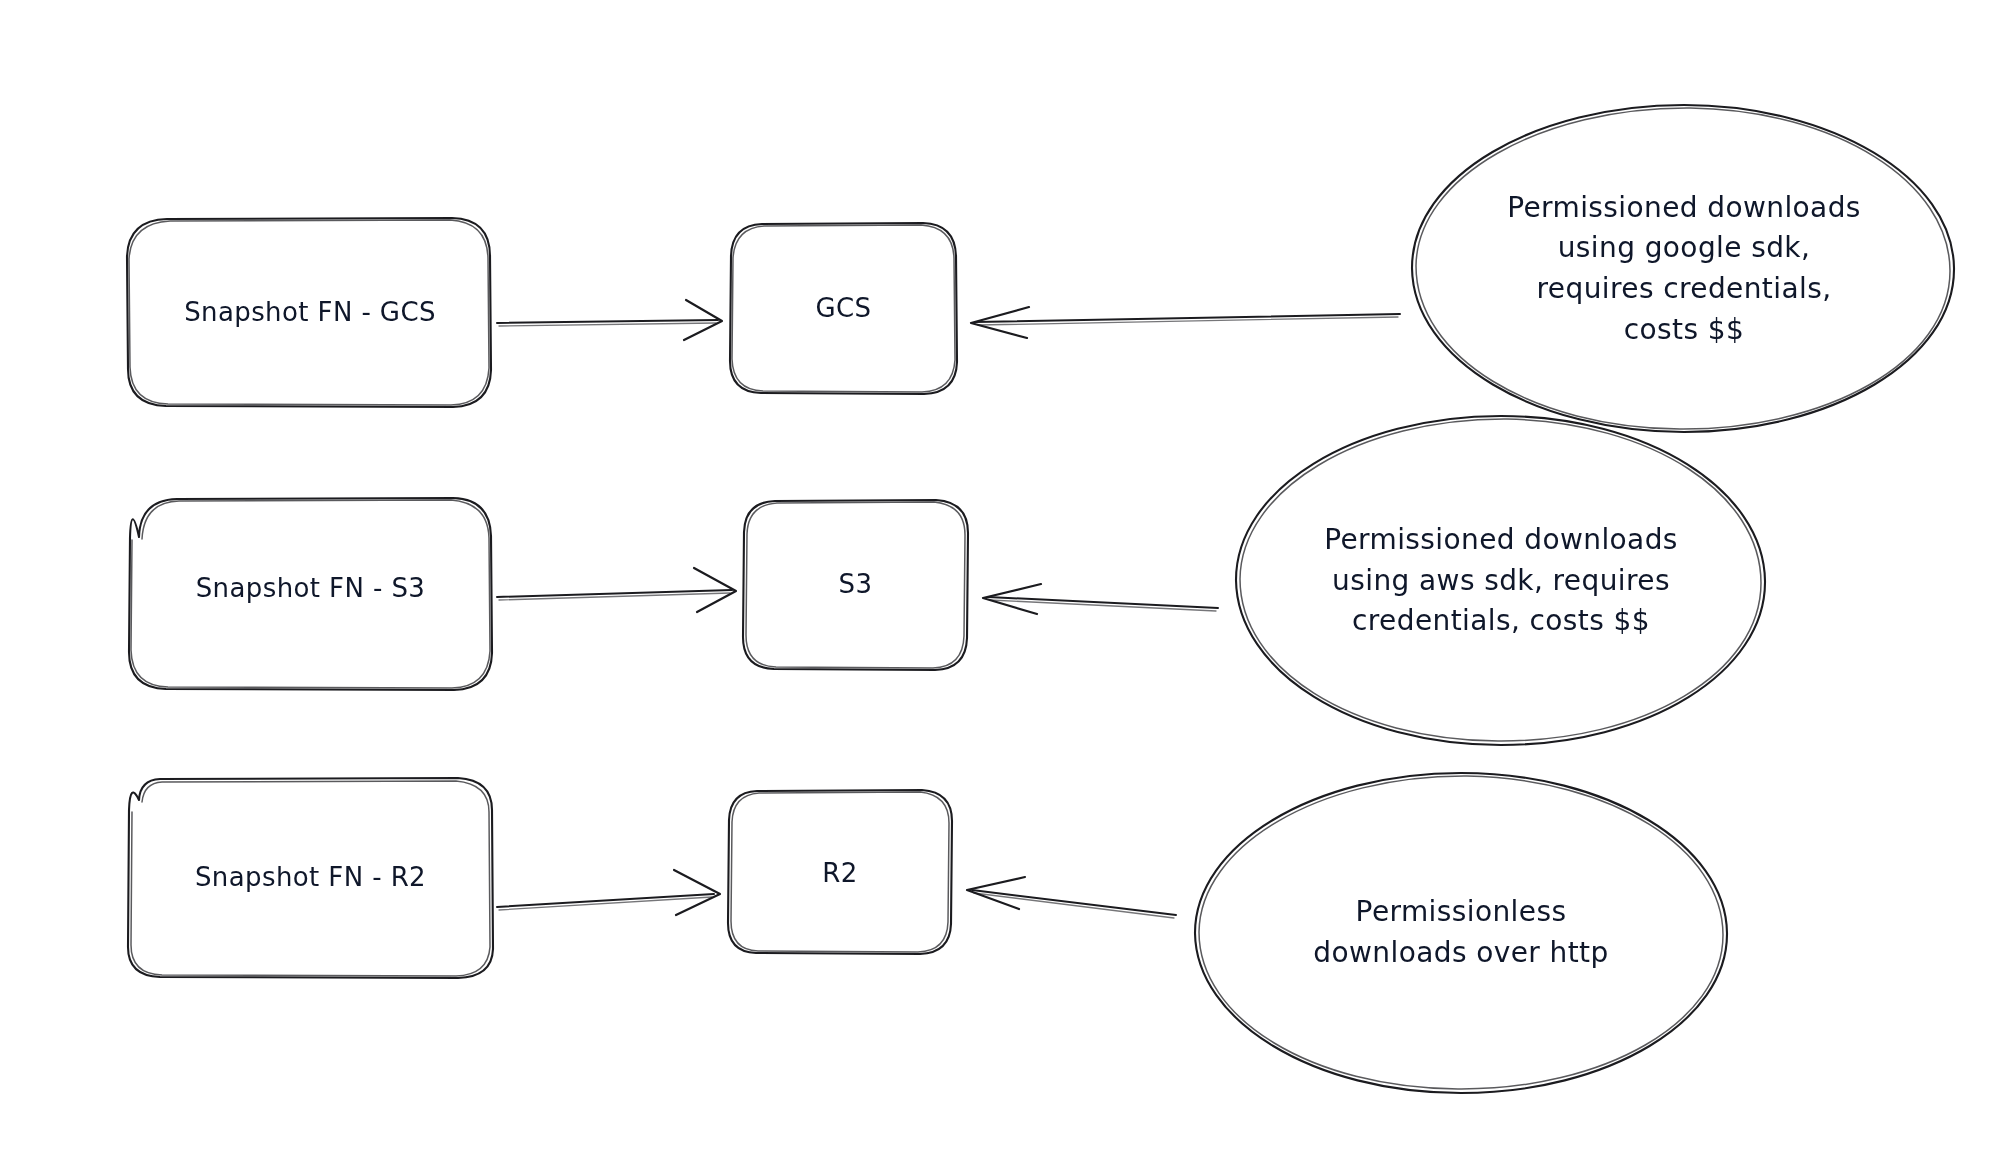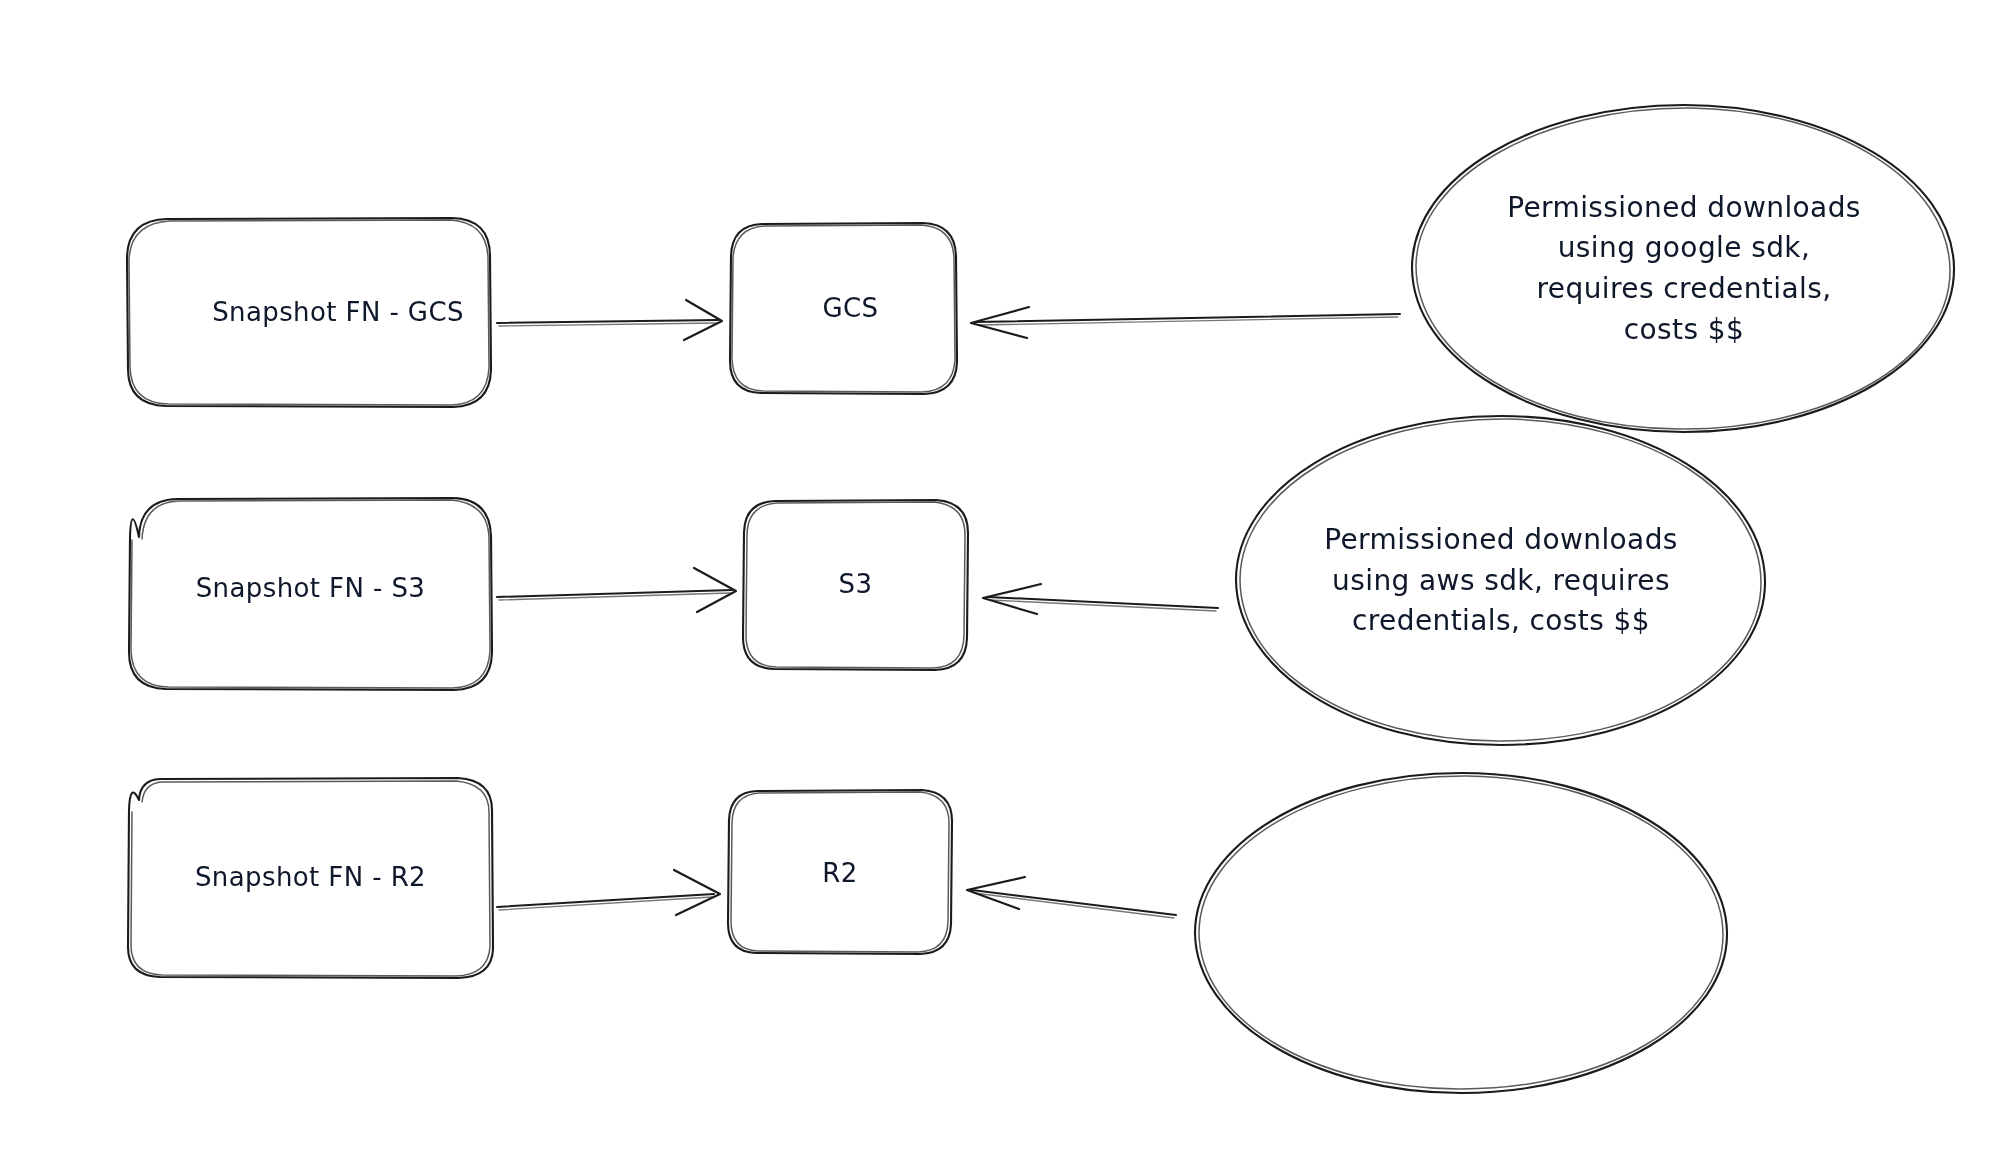--- a/index.html
+++ b/index.html
@@ -147,41 +147,43 @@
     </g>
 
     <g>
       <path class="stroke edge-stroke" d="M1176 915 L972 890"></path>
       <path class="stroke edge-stroke2" d="M1174 918 L974 893"></path>
       <path class="stroke head-stroke" d="M1025 877 L967 890 L1019 909"></path>
     </g>
 
   </svg>
 
-  <div class="label node-label" style="left:128px; top:219px; width:364px; height:188px;margin-left:28px;">Snapshot FN - GCS</div>
+  <div class="label node-label" style="left:128px; top:219px; width:364px; height:188px;">Snapshot FN - GCS</div>
 
-  <div class="label node-label" style="left:730px; top:223px; width:227px; height:171px;margin-left:7px;">GCS</div>
+  <div class="label node-label" style="left:730px; top:223px; width:227px; height:171px;">GCS</div>
 
   <div class="label note-label" style="left:1432px; top:125px; width:504px; height:288px;">Permissioned downloads
 using google sdk,
 requires credentials,
 costs $$</div>
 
   <div class="label node-label" style="left:129px; top:493px; width:363px; height:192px;">Snapshot FN - S3</div>
 
   <div class="label node-label" style="left:743px; top:500px; width:225px; height:170px;">S3</div>
 
   <div class="label note-label" style="left:1256px; top:436px; width:490px; height:290px;">Permissioned downloads
 using aws sdk, requires
 credentials, costs $$</div>
 
   <div class="label node-label" style="left:128px; top:778px; width:365px; height:200px;">Snapshot FN - R2</div>
 
   <div class="label node-label" style="left:728px; top:812px; width:224px; height:124px;">R2</div>
 
+  <div class="label note-label" style="left:1215px; top:793px; width:492px; height:280px;">Permissionless
+downloads over http</div>
 
   <div class="hit" style="left:127px; top:218px; width:365px; height:190px;"></div>
   <div class="hit" style="left:730px; top:223px; width:228px; height:172px;"></div>
   <div class="hit" style="left:1412px; top:104px; width:544px; height:329px;"></div>
 
   <div class="hit" style="left:128px; top:498px; width:365px; height:193px;"></div>
   <div class="hit" style="left:743px; top:500px; width:226px; height:171px;"></div>
   <div class="hit" style="left:1236px; top:415px; width:530px; height:331px;"></div>
 
   <div class="hit" style="left:127px; top:778px; width:367px; height:201px;"></div>

